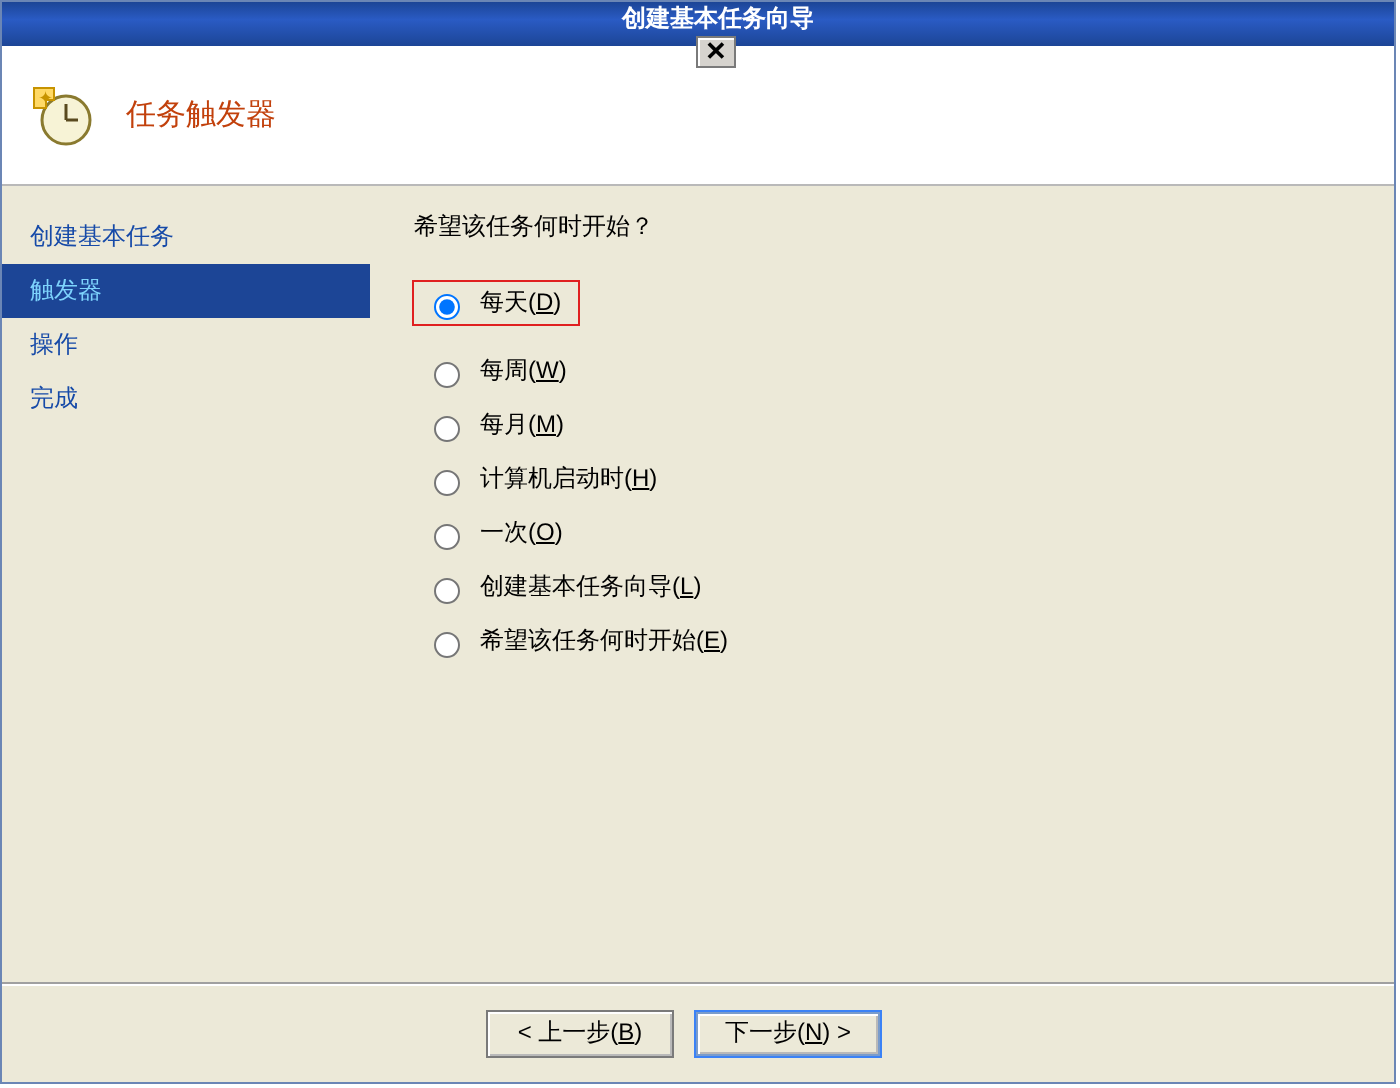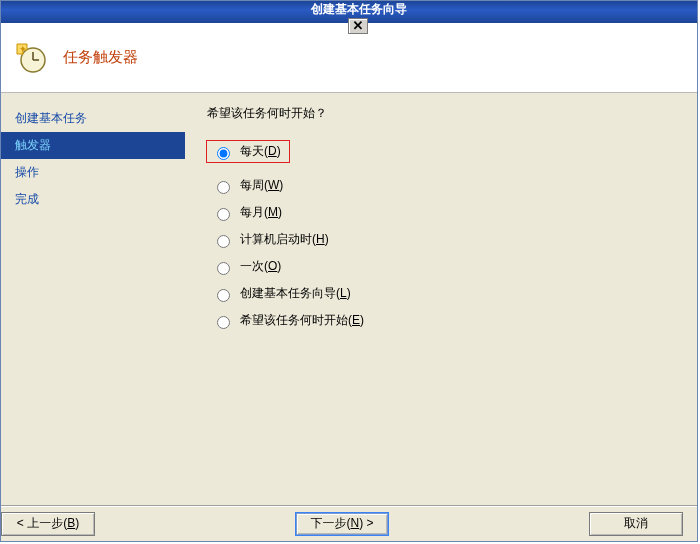--- a/index.html
+++ b/index.html
@@ -14,21 +14,21 @@
   .main-area { display: flex; height: 398px; background: #ece9d8; gap: 12px; }
   .sidebar { width: 184px; padding-top: 12px; }
   .sidebar-item { padding: 5px 14px; color: #164aa8; cursor: pointer; font-size: 12px; }
   .sidebar-item.selected { background: #1c4596; color: #7dd3fc; }
   .content { flex: 1; padding: 12px 10px; }
   .question { margin-bottom: 12px; font-size: 12px; }
   .radio-row { display: flex; align-items: flex-end; margin: 6px 0; padding: 2px 4px 2px 10px; font-size: 12px; }
   .radio-row input[type=radio] { margin-right: 10px; }
   .radio-row .underline { text-decoration: underline; }
   .highlight-box { border: 1px solid #e02020; display: inline-flex; align-items: flex-end; padding: 2px 8px 2px 10px; margin-left: -1px; }
-  .footer { position: absolute; bottom: 0; left: 0; right: 0; height: 36px; border-top: 1px solid #a0a0a0; box-shadow: inset 0 1px 0 #fff; display: flex; justify-content: space-between; align-items: center; padding-right: 14px; gap: 10px; background: #ece9d8; }
+  .footer { position: absolute; bottom: 0; left: 0; right: 0; height: 50px; border-top: 1px solid #a0a0a0; box-shadow: inset 0 1px 0 #fff; display: flex; justify-content: center; align-items: center; padding-right: 14px; gap: 10px; background: #ece9d8; }
   .btn { min-width: 94px; height: 24px; background: #ece9d8; border: 1px solid #7a7a7a; box-shadow: inset 1px 1px 0 #fff, inset -1px -1px 0 #b9b9b9; font-size: 12px; cursor: pointer; padding: 0 10px; }
   .btn.default { border: 1px solid #3b82f6; box-shadow: 0 0 0 1px #7a9ccb inset, inset 2px 2px 0 #fff, inset -2px -2px 0 #b9b9b9; }
   .underline { text-decoration: underline; }
 </style>
 </head>
 <body>
 
 <div class="window">
   <div class="titlebar">
     <span>创建基本任务向导</span>
@@ -92,15 +92,14 @@
     </div>
   </div>
 
   <div class="footer">
     <button class="btn">
       <span>&lt; 上一步(</span><span class="underline">B</span><span>)</span>
     </button>
     <button class="btn default">
       <span>下一步(</span><span class="underline">N</span><span>) &gt;</span>
     </button>
-    <button class="btn">取消</button>
   </div>
 </div>
 
 </body></html>

